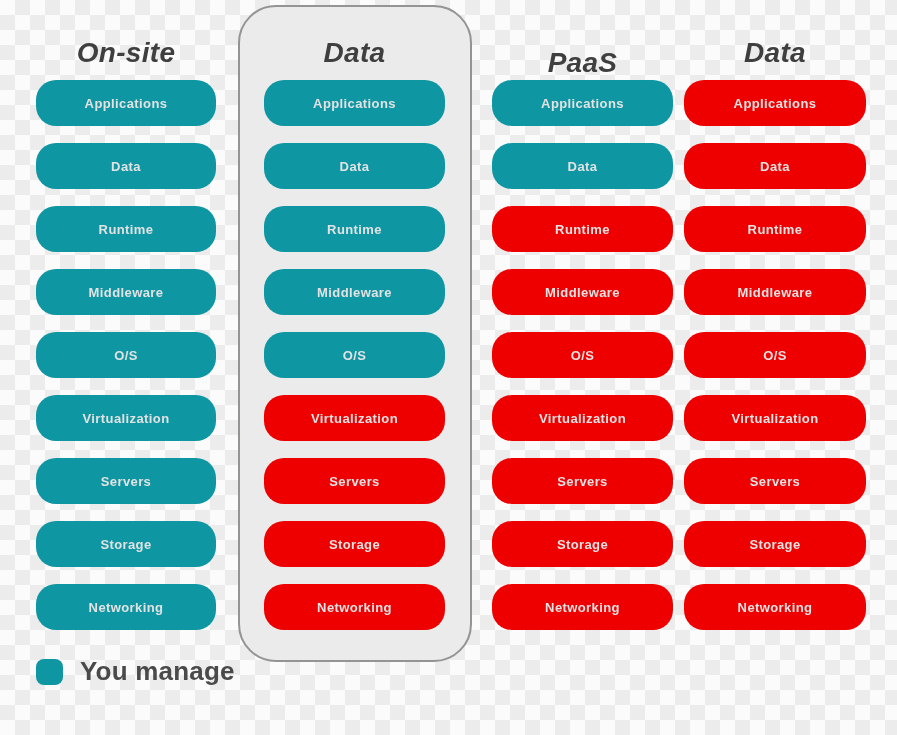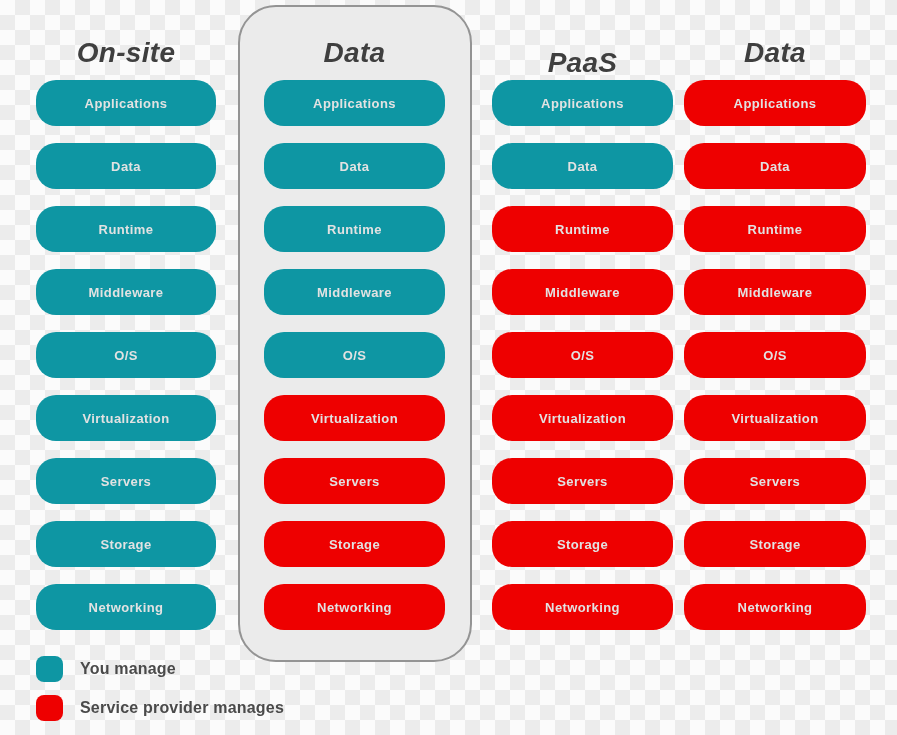--- a/index.html
+++ b/index.html
@@ -81,21 +81,21 @@
     margin-bottom: 13px;
   }
   .legend-swatch {
     width: 27px;
     height: 26px;
     border-radius: 8px;
     flex: 0 0 auto;
   }
   .legend-label {
     margin-left: 17px;
-    font-size: 16px;
+    font-size: 26px;
     font-weight: 700;
     color: #4a4a4a;
     letter-spacing: 0.2px;
     white-space: nowrap;
   }
 </style>
 </head>
 <body>
 
 <div class="board">
@@ -158,18 +158,14 @@
           <div class="pill" style="background: rgb(238, 0, 0); color: rgb(226, 226, 226);">Storage</div>
           <div class="pill" style="background: rgb(238, 0, 0); color: rgb(226, 226, 226);">Networking</div>
         </div>
       </div>
     </div>
   <div class="legend" id="legend">
       <div class="legend-row">
         <span class="legend-swatch" style="background: rgb(14, 150, 163);"></span>
         <span class="legend-label" style="color: rgb(74, 74, 74);">You manage</span>
       </div>
-      <div class="legend-row">
-        <span class="legend-swatch" style="background: rgb(238, 0, 0);"></span>
-        <span class="legend-label" style="color: rgb(74, 74, 74);">Service provider manages</span>
-      </div>
     </div>
 </div>
 
 </body></html>

